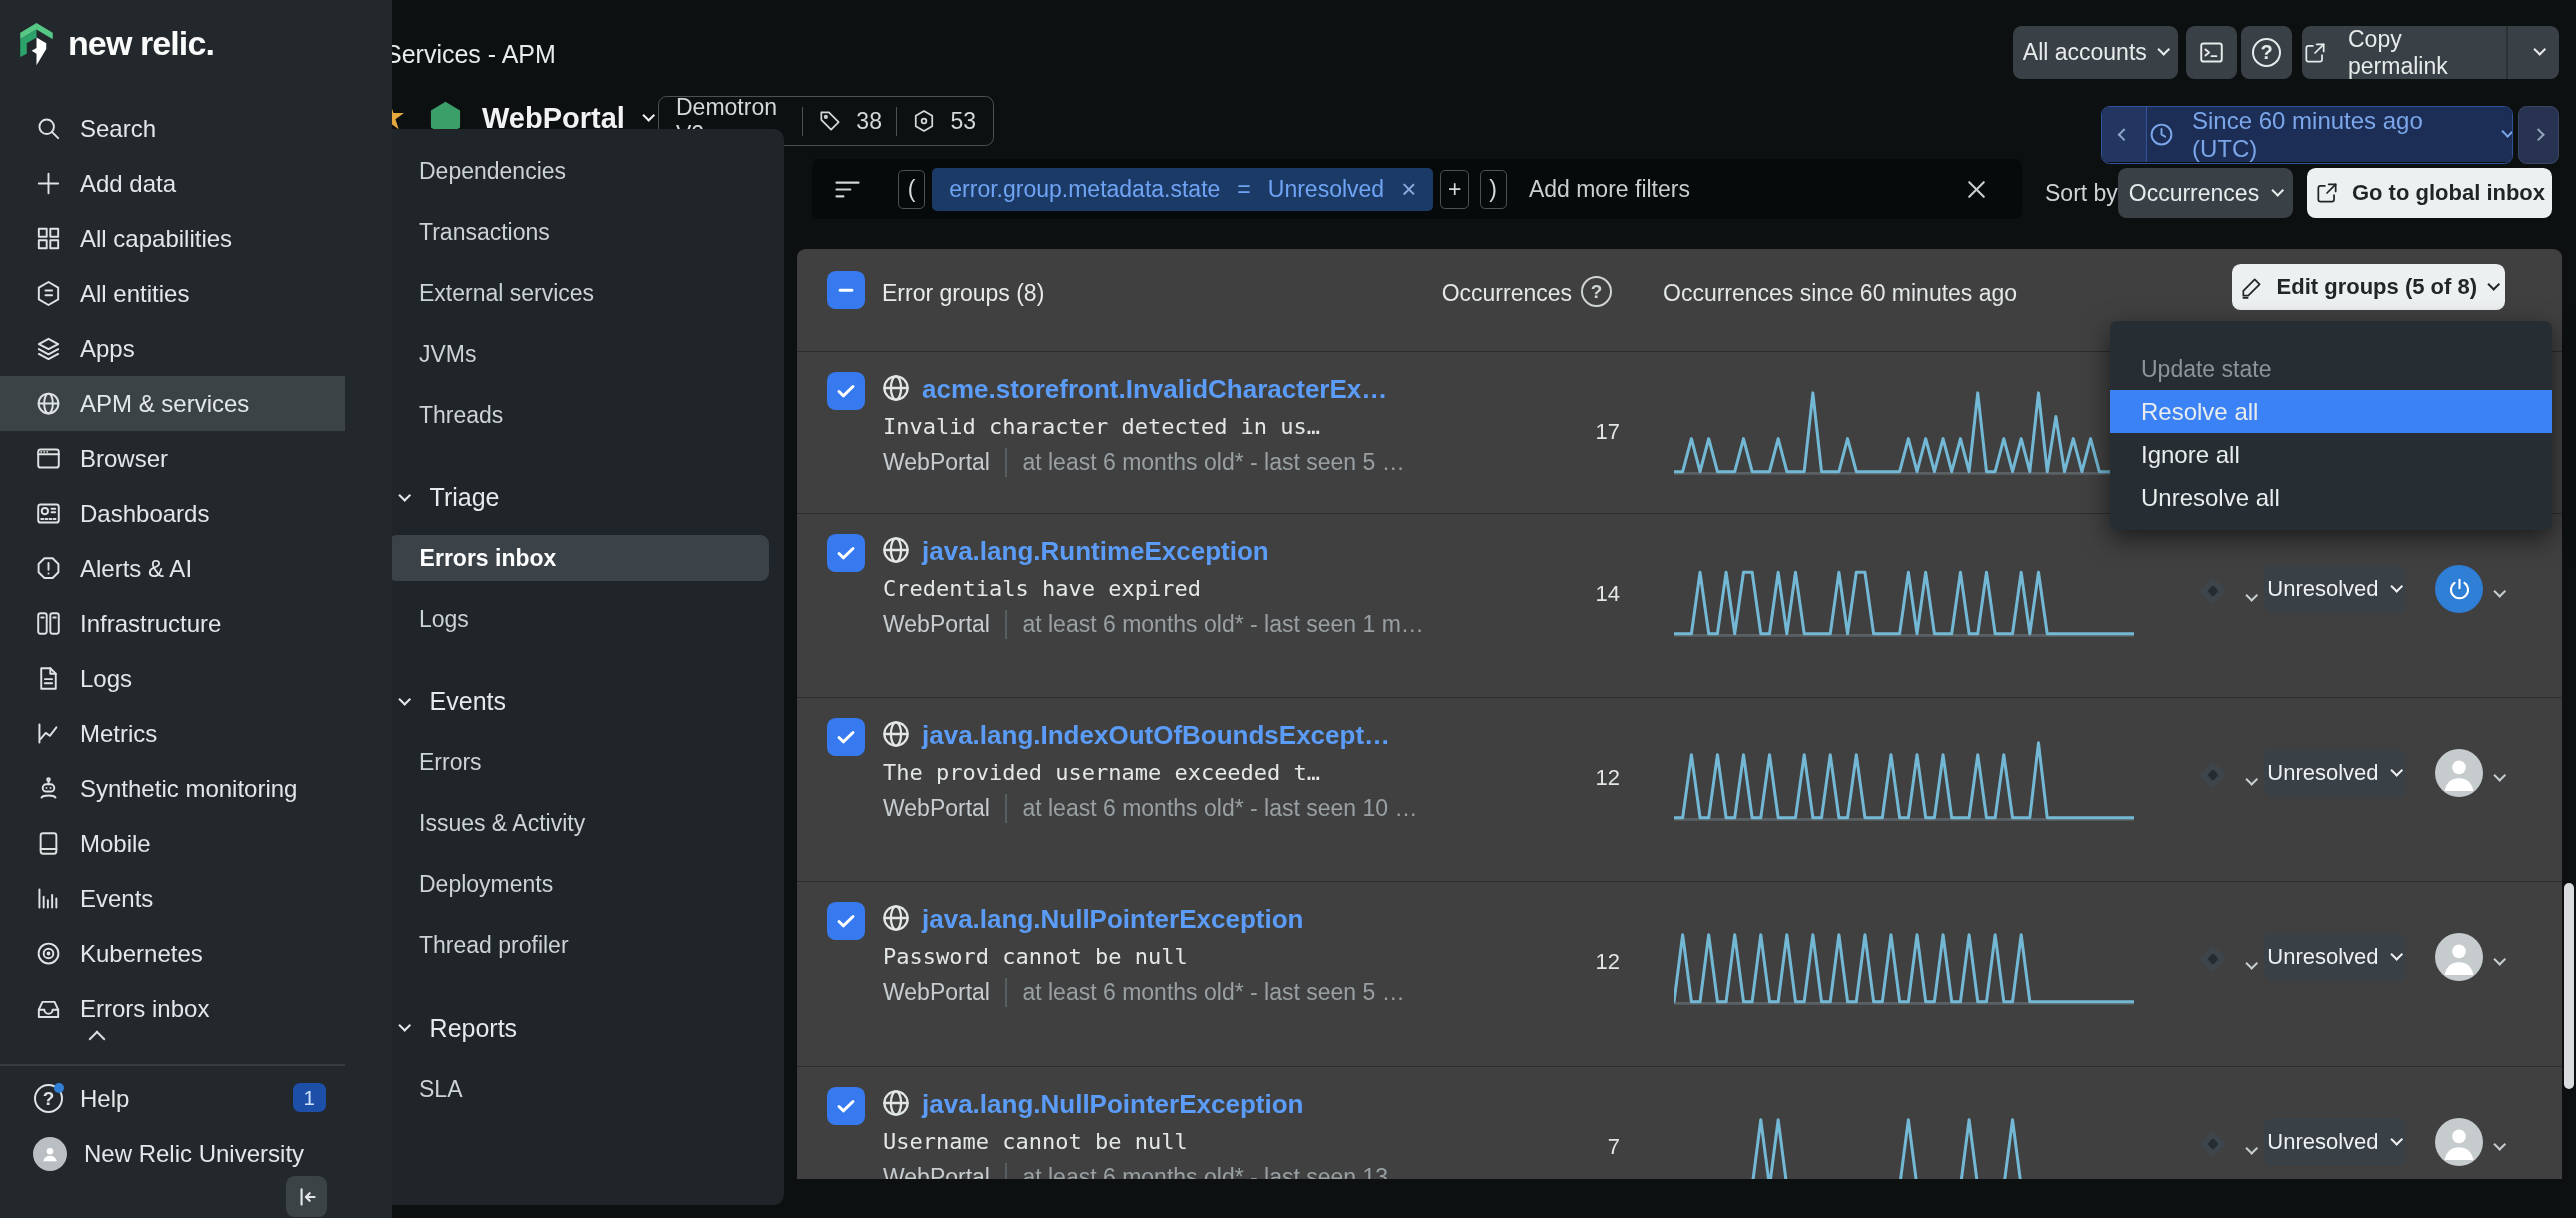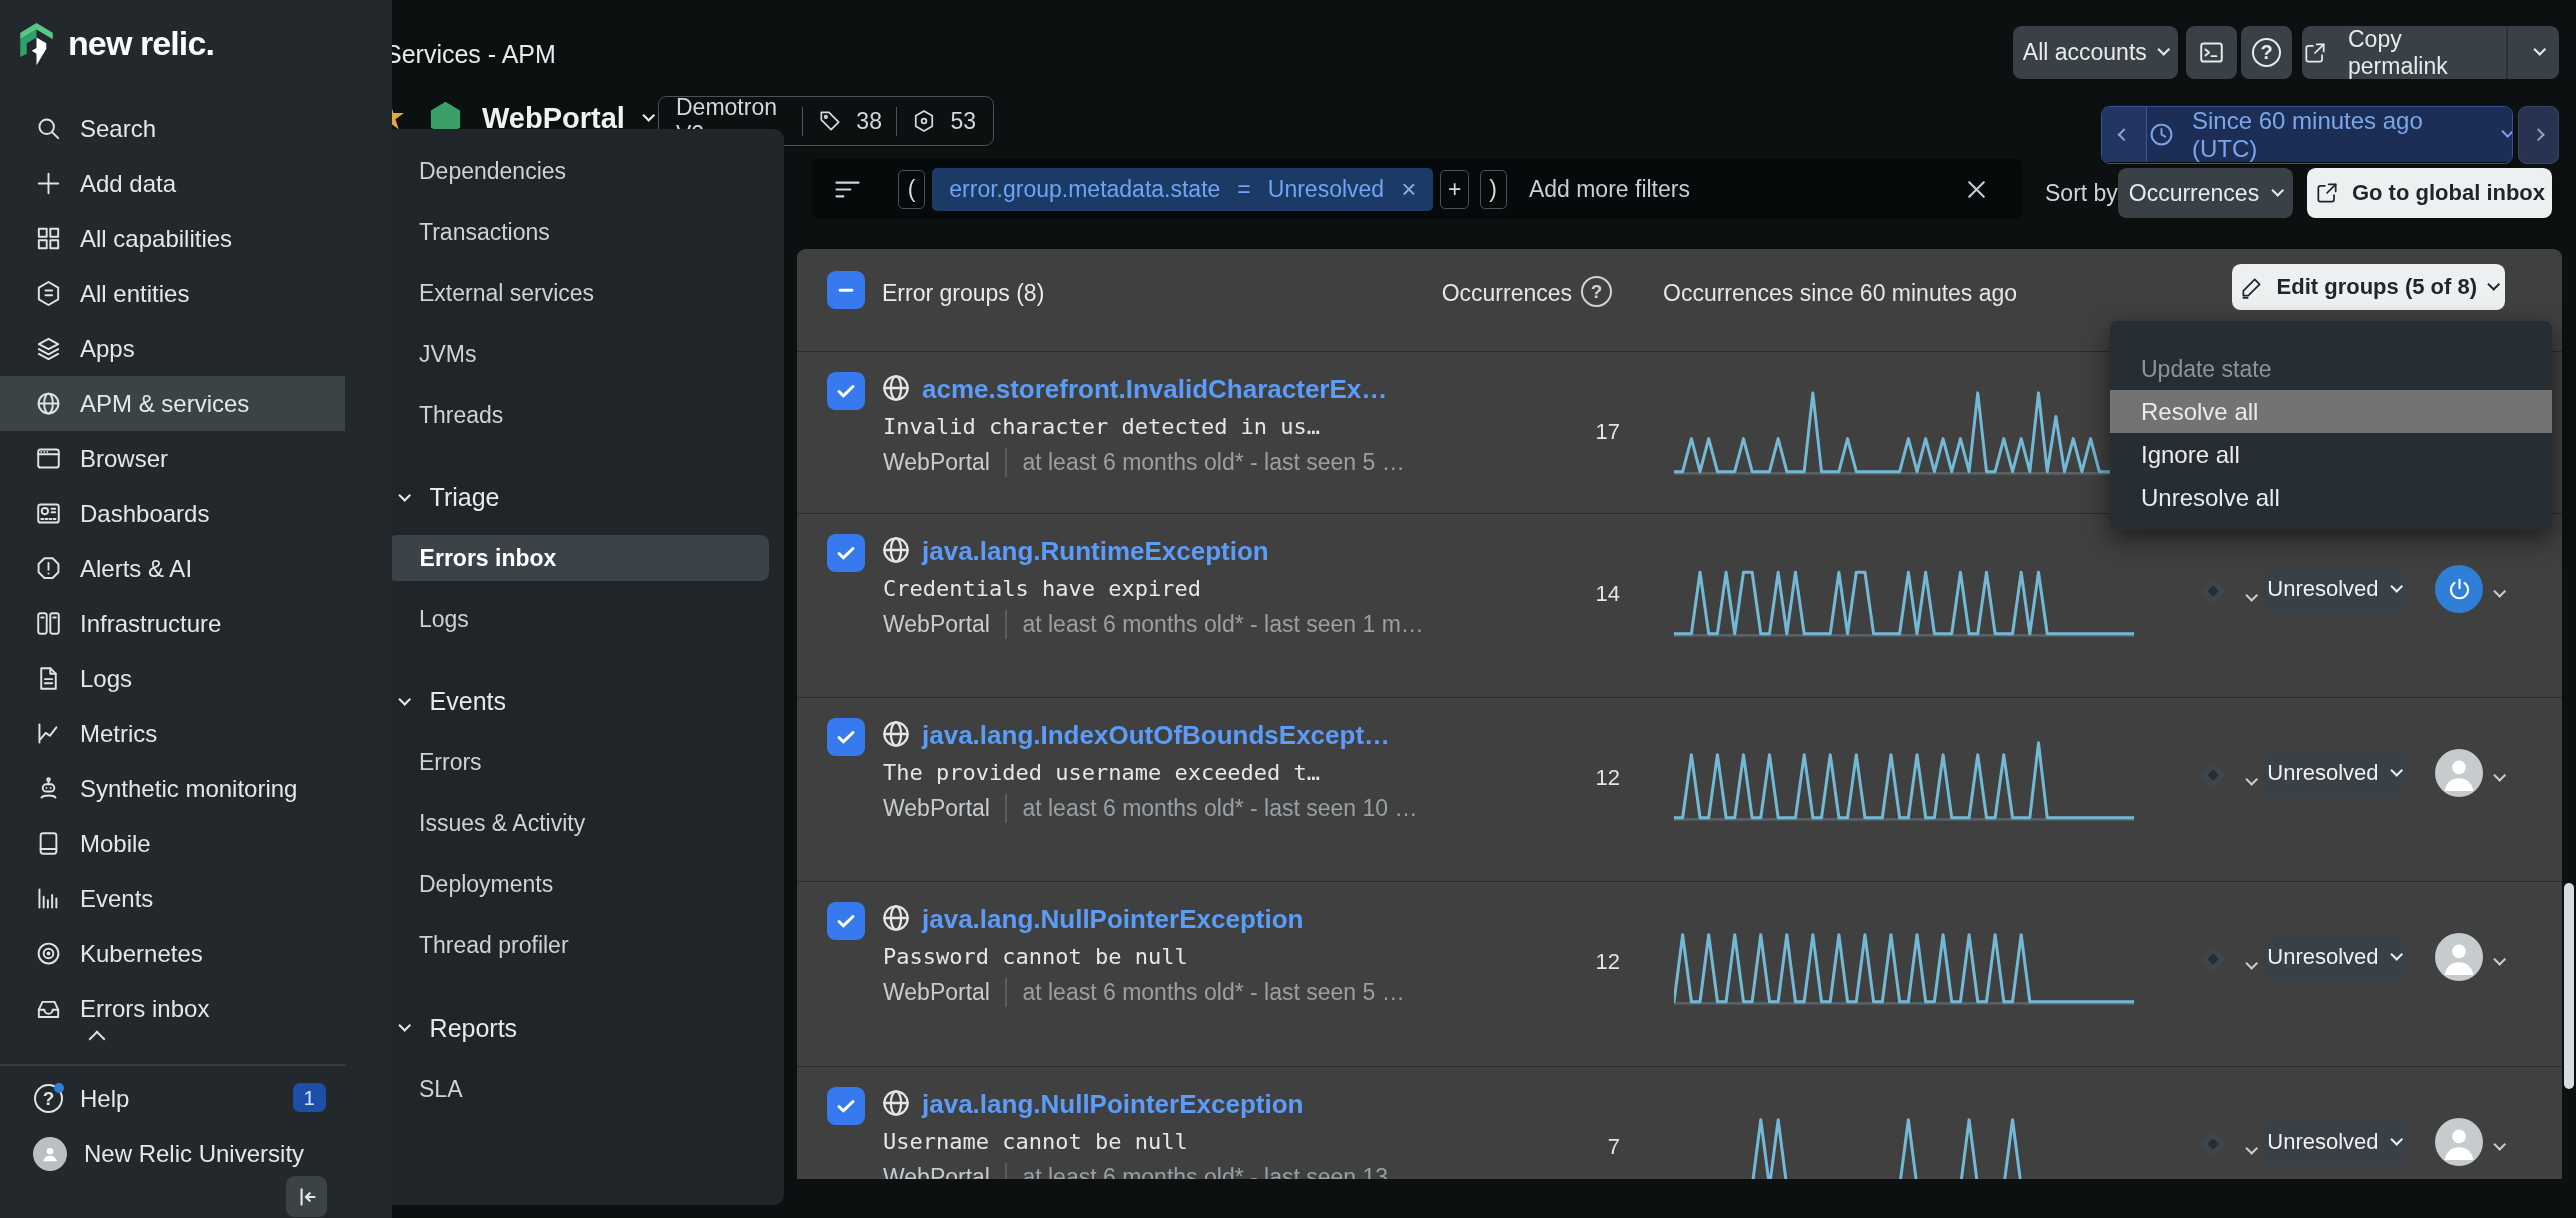--- a/index.html
+++ b/index.html
@@ -99,21 +99,21 @@
   .statusbtn{position:absolute;left:1467px;top:51px;width:141px;height:48px;background:#3a4146;border-radius:8.6px;display:flex;align-items:center;justify-content:center;gap:13.7px;font-size:22px;color:#eef0f1}
   .av{position:absolute;left:1638px;top:51px;width:48px;height:48px;border-radius:50%;overflow:hidden}
   .av.power{background:#2f7fd6}
   .av.person{background:#c6ccce}
   .row-chev{position:absolute;left:1698px;top:70px;color:#c8cdd0}
 
   
   .menu{position:absolute;left:2110px;top:321px;width:442px;height:209px;background:#272e33;border-radius:6.9px;z-index:60;box-shadow:0 8.6px 26px rgba(0,0,0,.55);padding-top:28px}
   .menu-header{height:41px;display:flex;align-items:center;padding-left:31px;font-size:23px;color:#8d959a}
   .menu-item{height:43px;display:flex;align-items:center;padding-left:31px;font-size:24px;color:#e9ecec;cursor:pointer}
-  .menu-item.hl{background:#737373}
+  .menu-item.hl{background:#3b82f6}
 
   .scroll-thumb{position:absolute;left:2564px;top:883px;width:10.3px;height:206px;background:#d9dddf;border-radius:5.1px;z-index:70}
 </style>
 </head>
 <body>
 
 <div class="page-title">Services - APM</div>
 
 <div class="topbtn btn-accounts">
   <span>All accounts</span>

